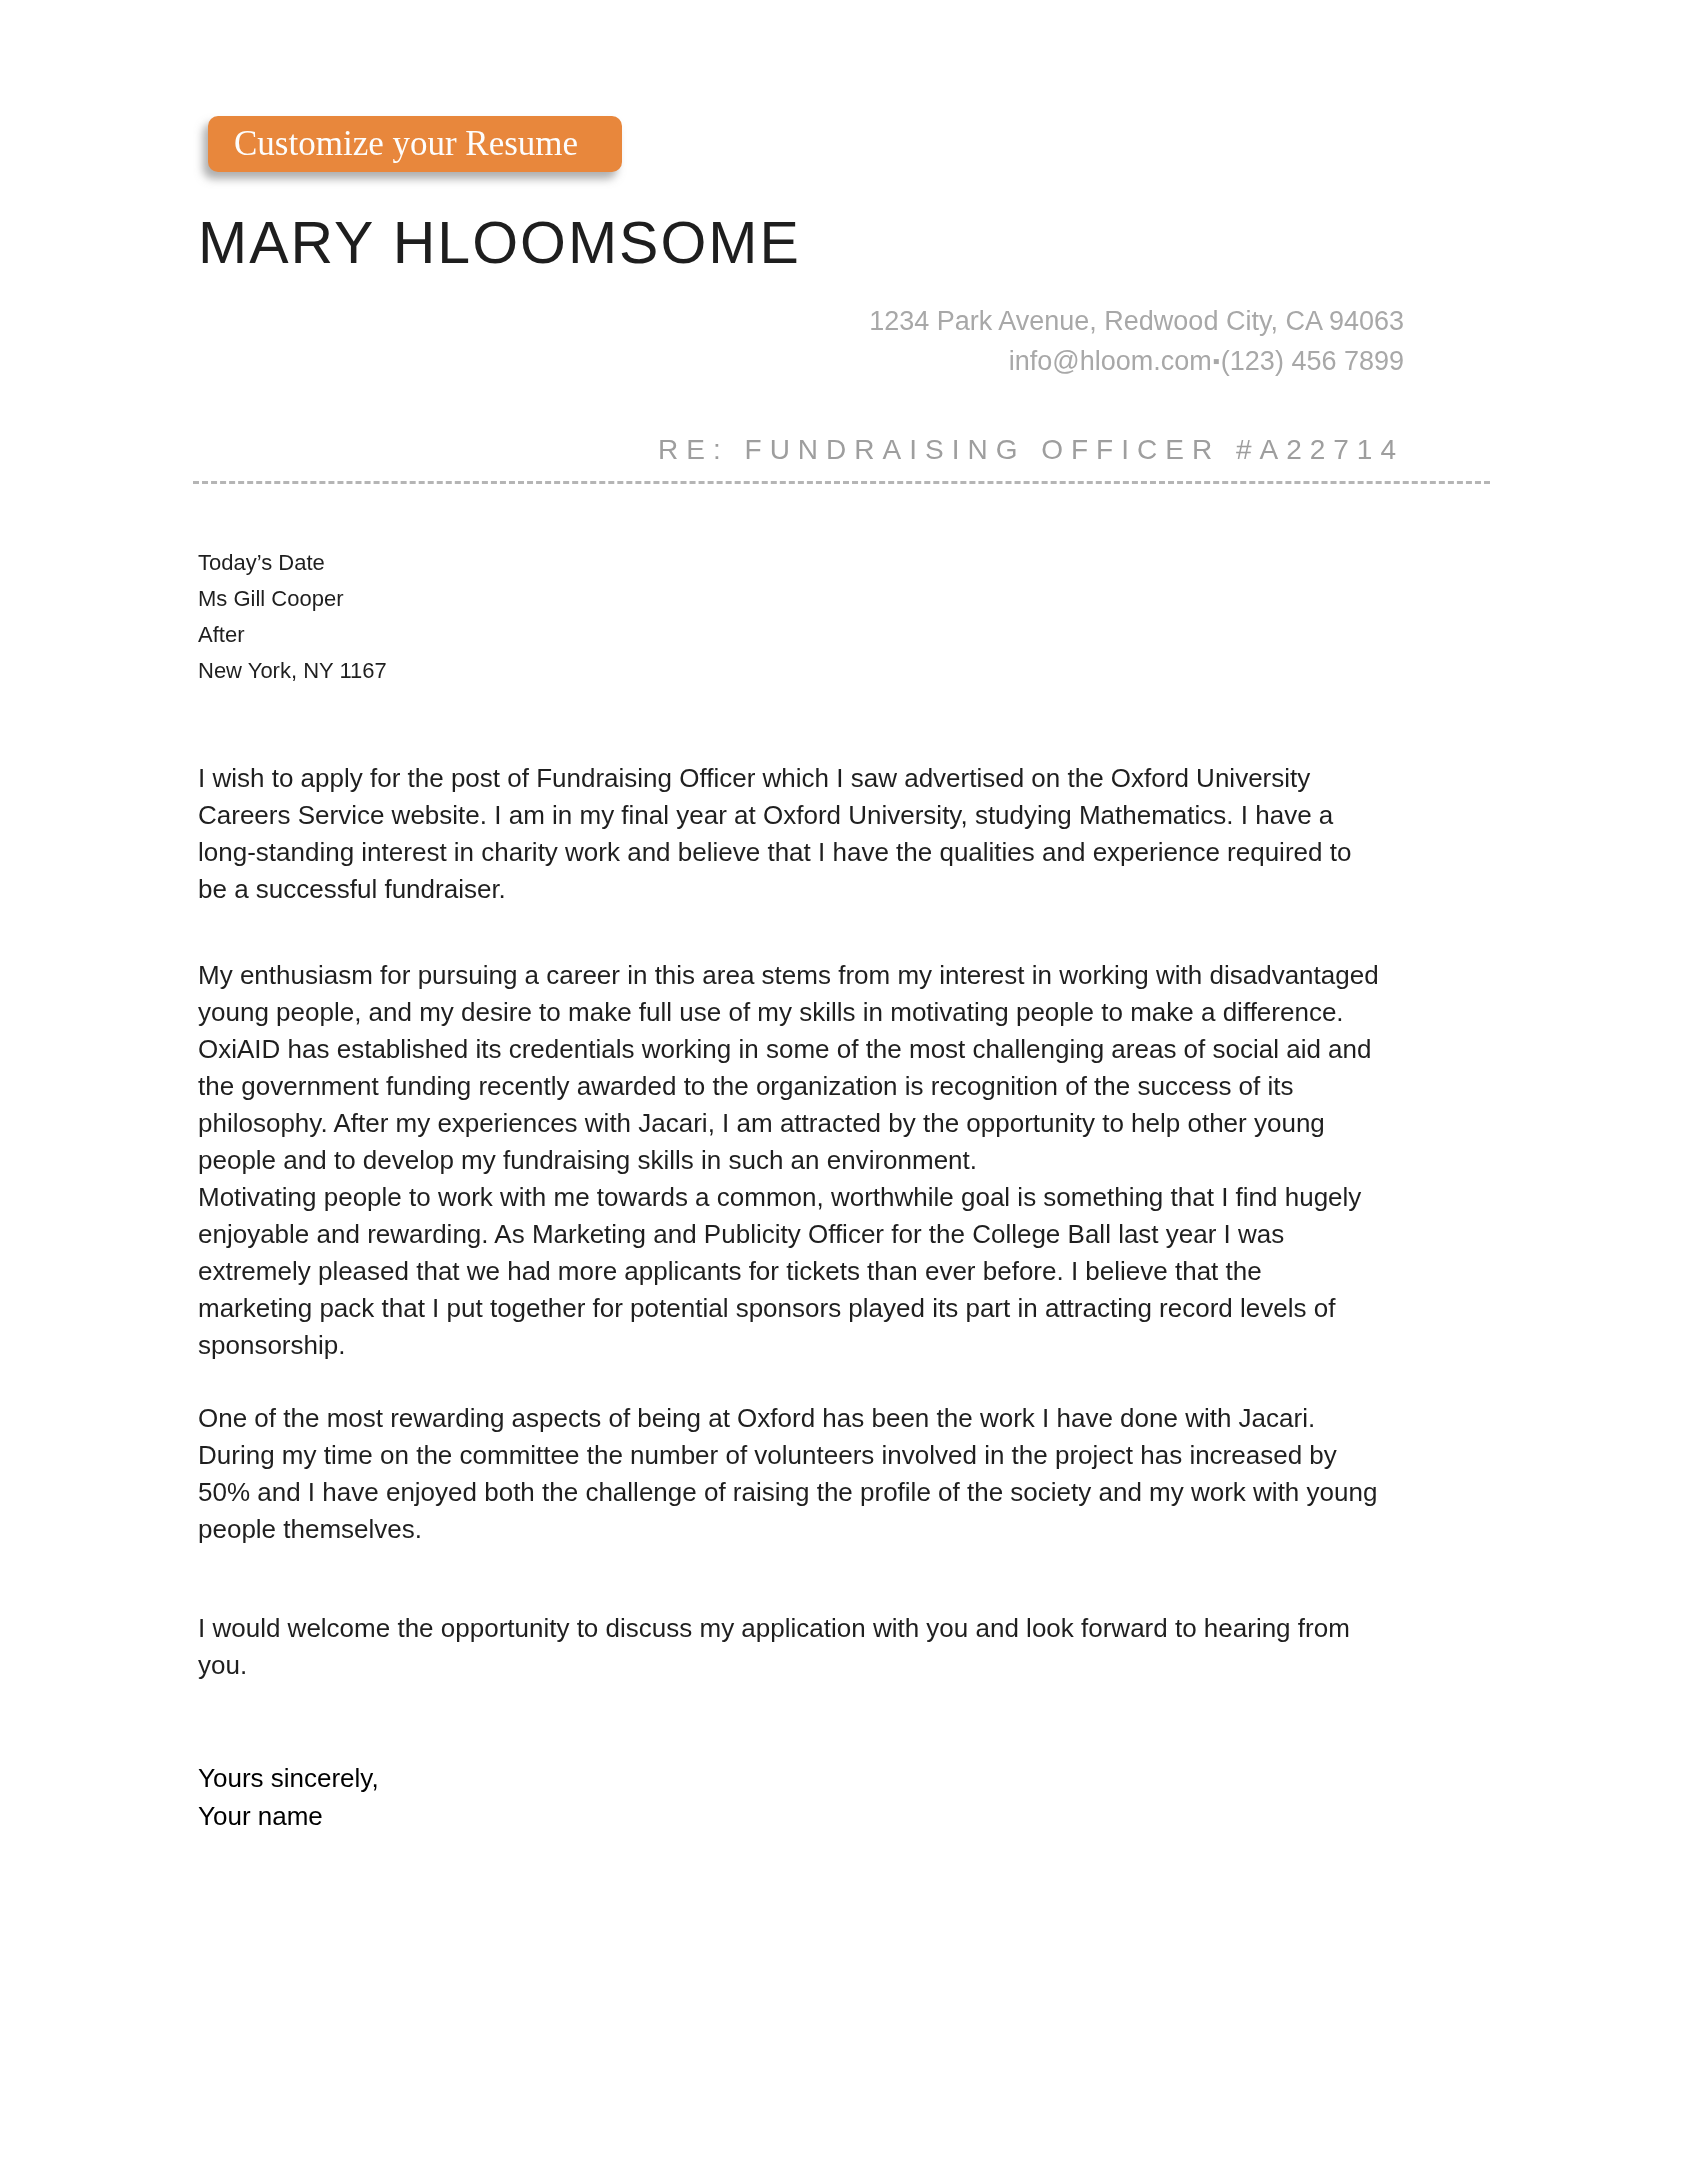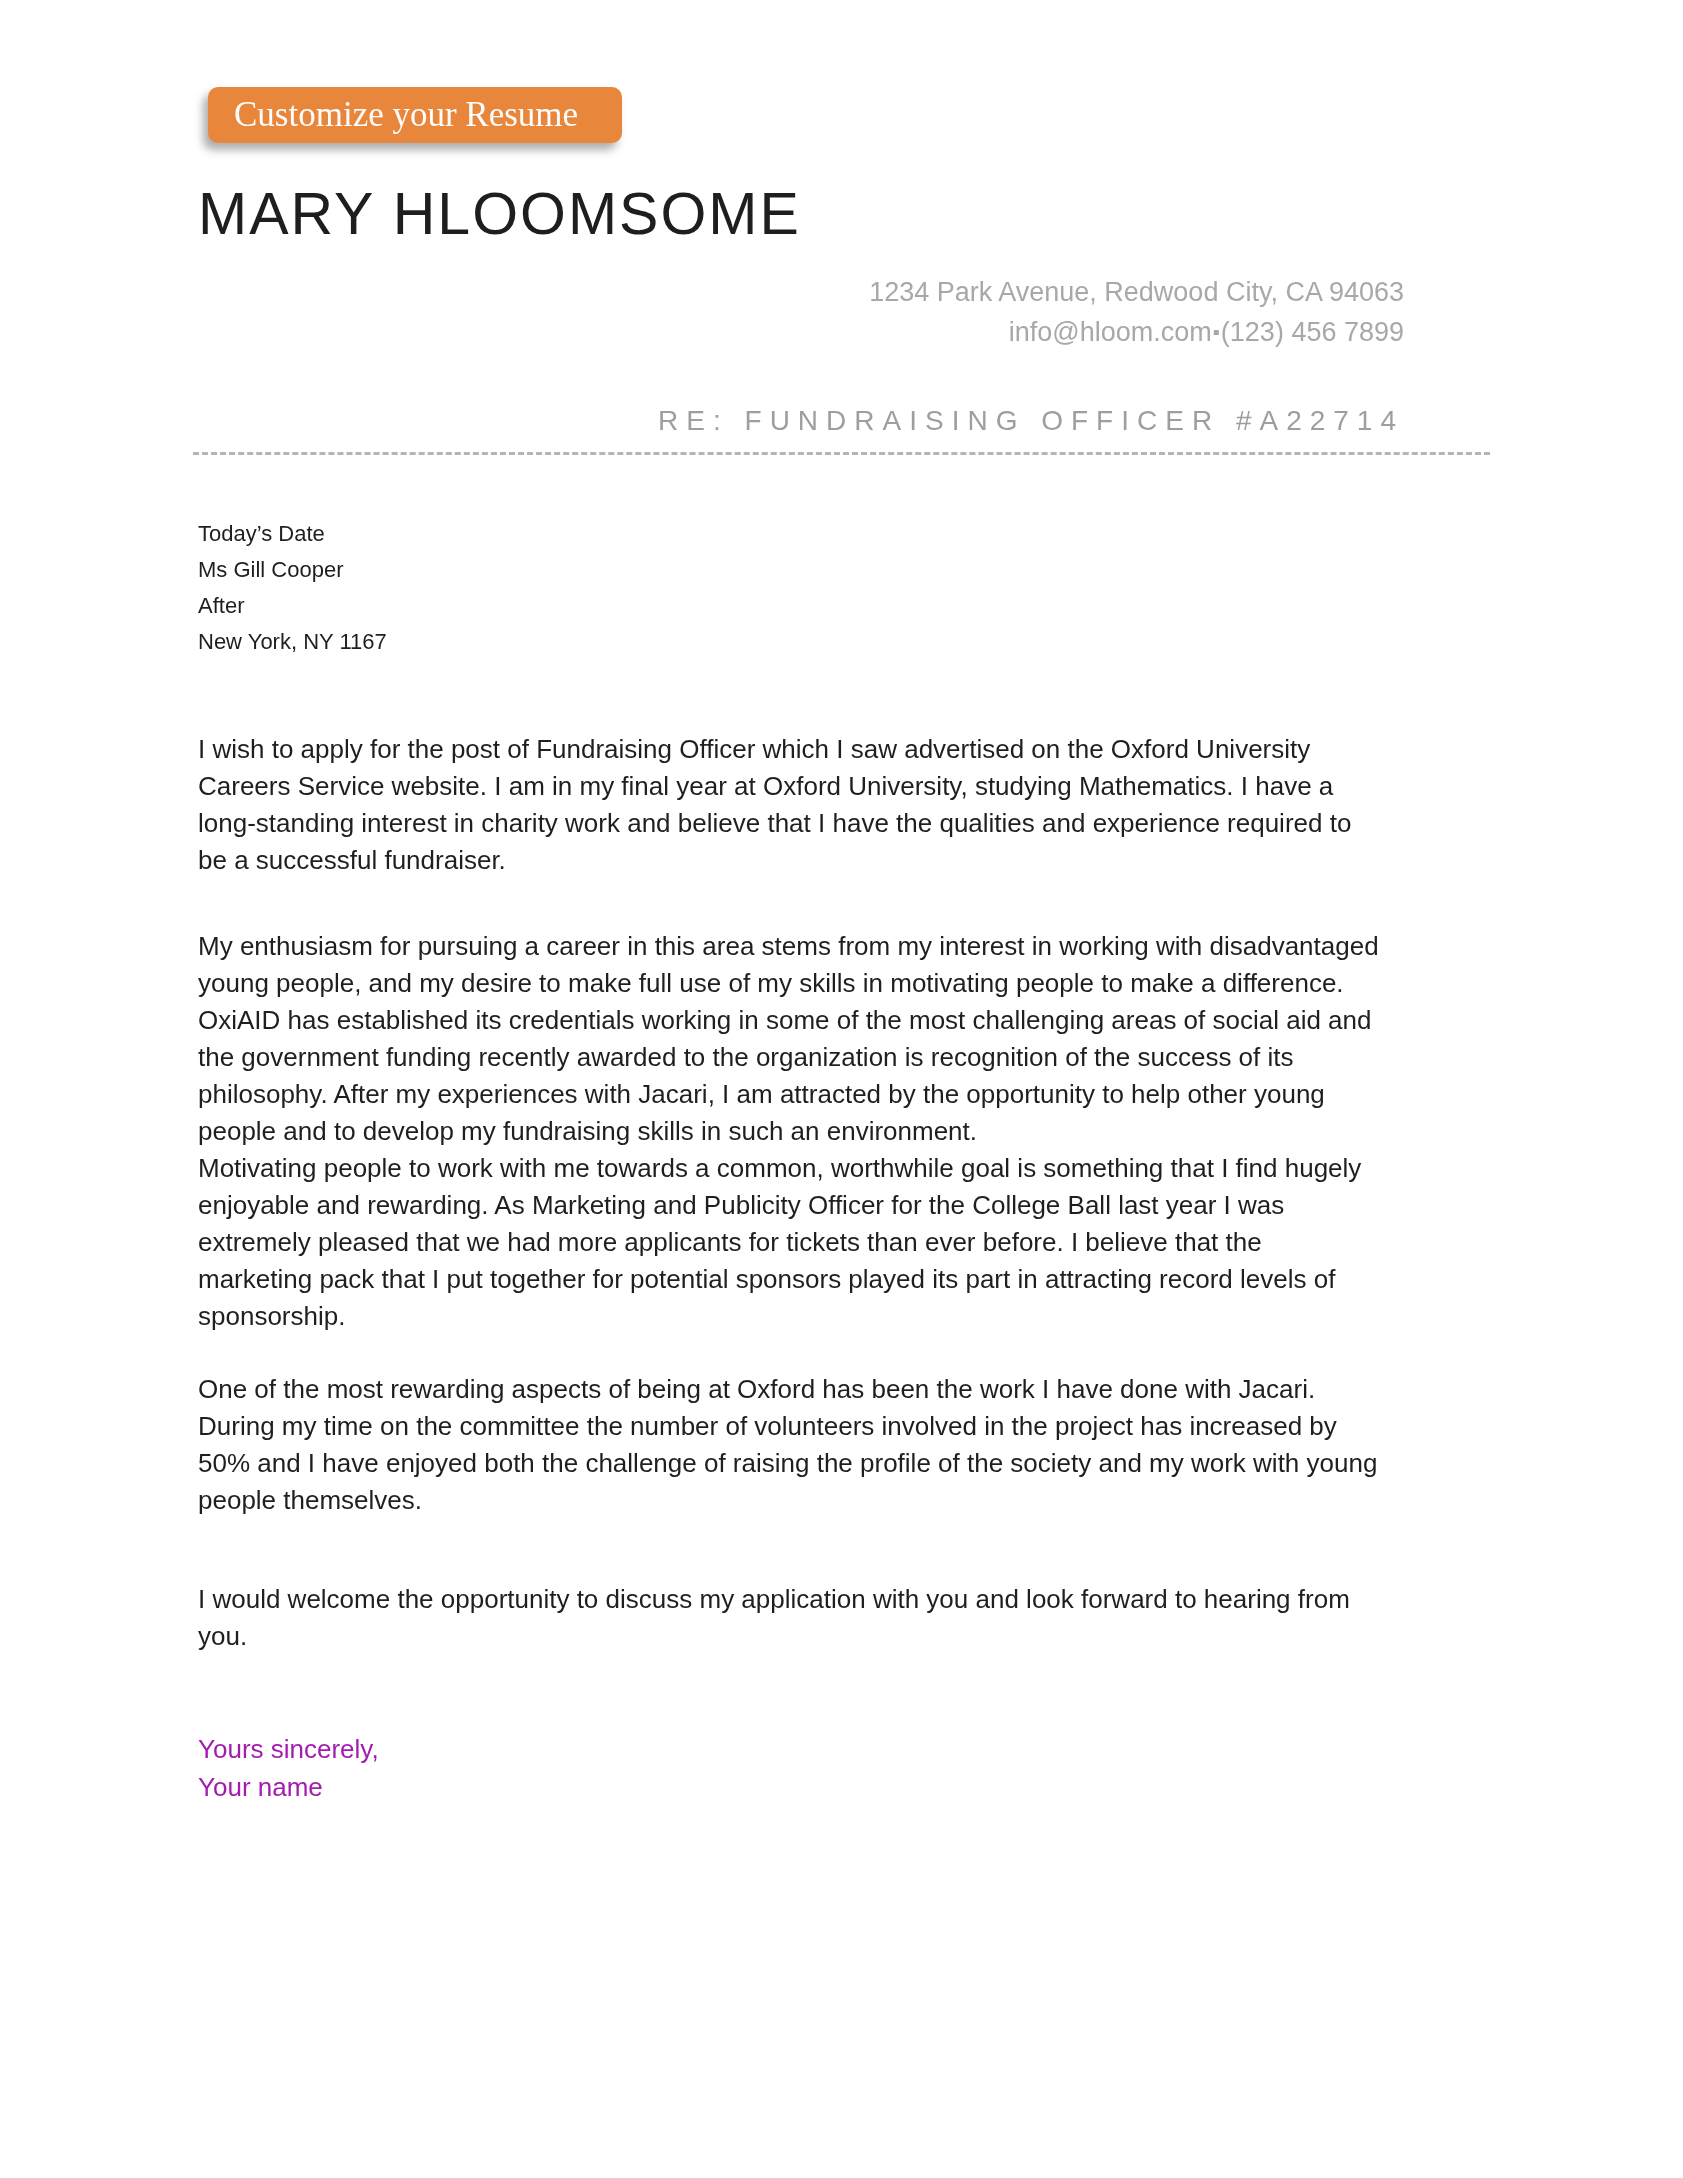--- a/index.html
+++ b/index.html
@@ -8,21 +8,21 @@
     width: 1683px;
     height: 2178px;
     font-family: "Liberation Sans", sans-serif;
     color: #1f1f1f;
     position: relative;
     overflow: hidden;
   }
   .page {
     width: 1602px;
     height: 2178px;
-    padding-top: 87px;
+    padding-top: 116px;
     background: #ffffff;
   }
   .content {
     margin: 0 198px;
   }
   
   .btn-row { margin-left: 10px; }
   .customize-btn {
     display: inline-block;
     background: #e8873c;
@@ -92,21 +92,21 @@
   .p1 { margin-top: 71px; }
   .p2 { margin-top: 49px; }
   .p3 { }
   .p4 { margin-top: 36px; }
   .p5 { margin-top: 62px; }
   
   .closing {
     margin-top: 75px;
     font-size: 26px;
     line-height: 38px;
-    color: #a21caf;
+    color: #000000;
   }
 </style>
 </head>
 <body>
 
 <div class="page">
   <div class="content">
 
     <div class="btn-row">
       <button class="customize-btn" style="background: rgb(232, 135, 60); color: rgb(253, 253, 253);">Customize your Resume</button>

